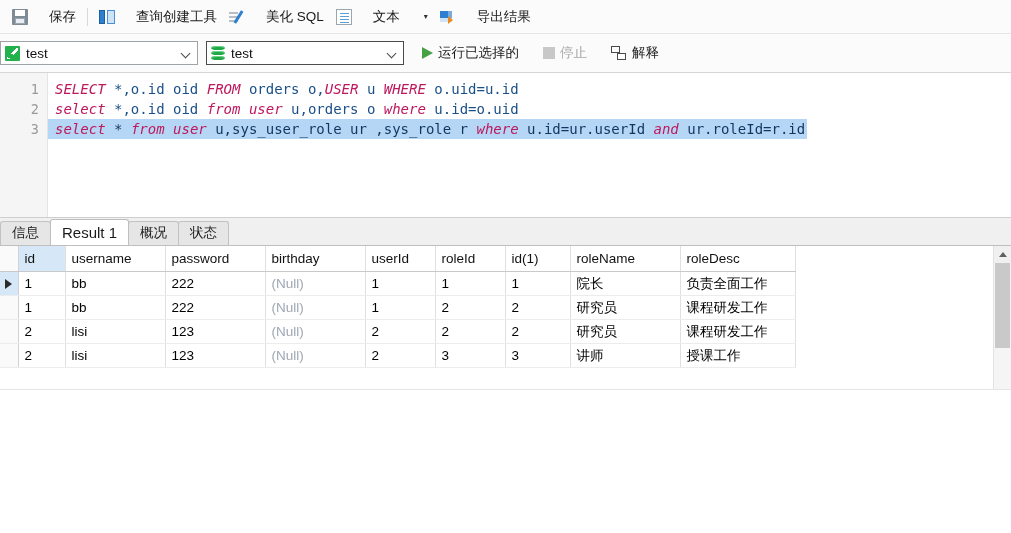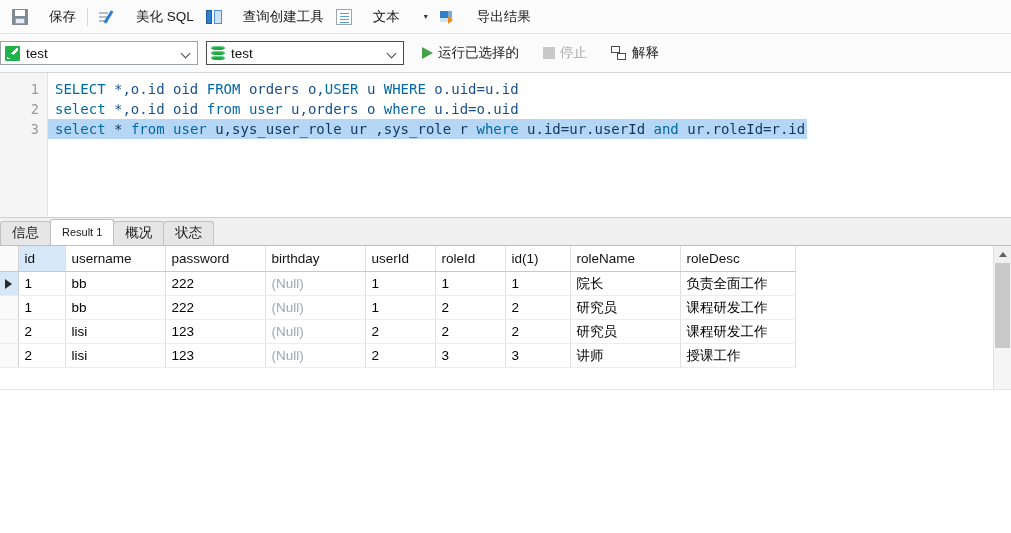--- a/index.html
+++ b/index.html
@@ -101,35 +101,35 @@
     font-family:"DejaVu Sans Mono","Liberation Mono",monospace;font-size:13.5px;color:#9a9a9a;
     line-height:20px;height:20px;padding-right:8px;
   }
   .code{
     flex:1;padding-top:6px;overflow:hidden;
     font-family:"DejaVu Sans Mono","Liberation Mono",monospace;font-size:14px;line-height:20px;
     white-space:pre;
   }
   .code .line{height:20px;line-height:20px;padding-left:7px;}
   .code .line.sel{background:#b5d7f5;display:inline-block;padding-right:2px;padding-left:7px;}
-  .kw{color:#0369a1;}
+  .kw{color:#be185d;font-style:italic;}
   .pln{color:#1a4f8a;}
   .code .line.sel .pln{color:#10365f;}
 
   
   .tabsbar{
     height:27px;min-height:27px;display:flex;align-items:flex-end;
     background:#f0f0f0;border-bottom:1px solid #bfbfbf;
   }
   .tab{
     height:23px;display:flex;align-items:center;padding:0 11px;font-size:13.5px;color:#1a1a1a;
     background:#e6e6e6;border:1px solid #c2c2c2;border-bottom:none;margin-right:-1px;
     border-radius:3px 3px 0 0;cursor:default;white-space:nowrap;
   }
-  .tab.active{background:#ffffff;height:25px;border-color:#bfbfbf;position:relative;z-index:2;font-size:11px;}
+  .tab.active{background:#ffffff;height:25px;border-color:#bfbfbf;position:relative;z-index:2;font-size:15px;}
 
   
   .gridwrap{height:143px;min-height:143px;display:flex;background:#fff;position:relative;overflow:hidden;}
   .grid{flex:1;overflow:hidden;position:relative;}
   table.rs{border-collapse:collapse;table-layout:fixed;font-size:13.5px;}
   table.rs th,table.rs td{
     border-right:1px solid #e0e0e0;border-bottom:1px solid #ececec;
     height:24px;box-sizing:border-box;padding:0 6px;overflow:hidden;white-space:nowrap;
     font-weight:normal;text-align:left;
   }
@@ -158,26 +158,26 @@
 
 <div class="app">
 
   <div class="toolbar1">
     <div class="tb-item">
       <span class="ico ico-save"></span>
       <span class="tb-label">保存</span>
     </div>
     <div class="tb-sep"></div>
     <div class="tb-item">
+      <span class="ico ico-qb"></span>
+      <span class="tb-label">查询创建工具</span>
+    </div>
+    <div class="tb-item">
       <span class="ico ico-beaut"></span>
       <span class="tb-label">美化 SQL</span>
-    </div>
-    <div class="tb-item">
-      <span class="ico ico-qb"></span>
-      <span class="tb-label">查询创建工具</span>
     </div>
     <div class="tb-item">
       <span class="ico ico-text"></span>
       <span class="tb-label">文本</span>
       <span class="tb-caret">▾</span>
     </div>
     <div class="tb-item">
       <span class="ico ico-export"></span>
       <span class="tb-label">导出结果</span>
     </div>

